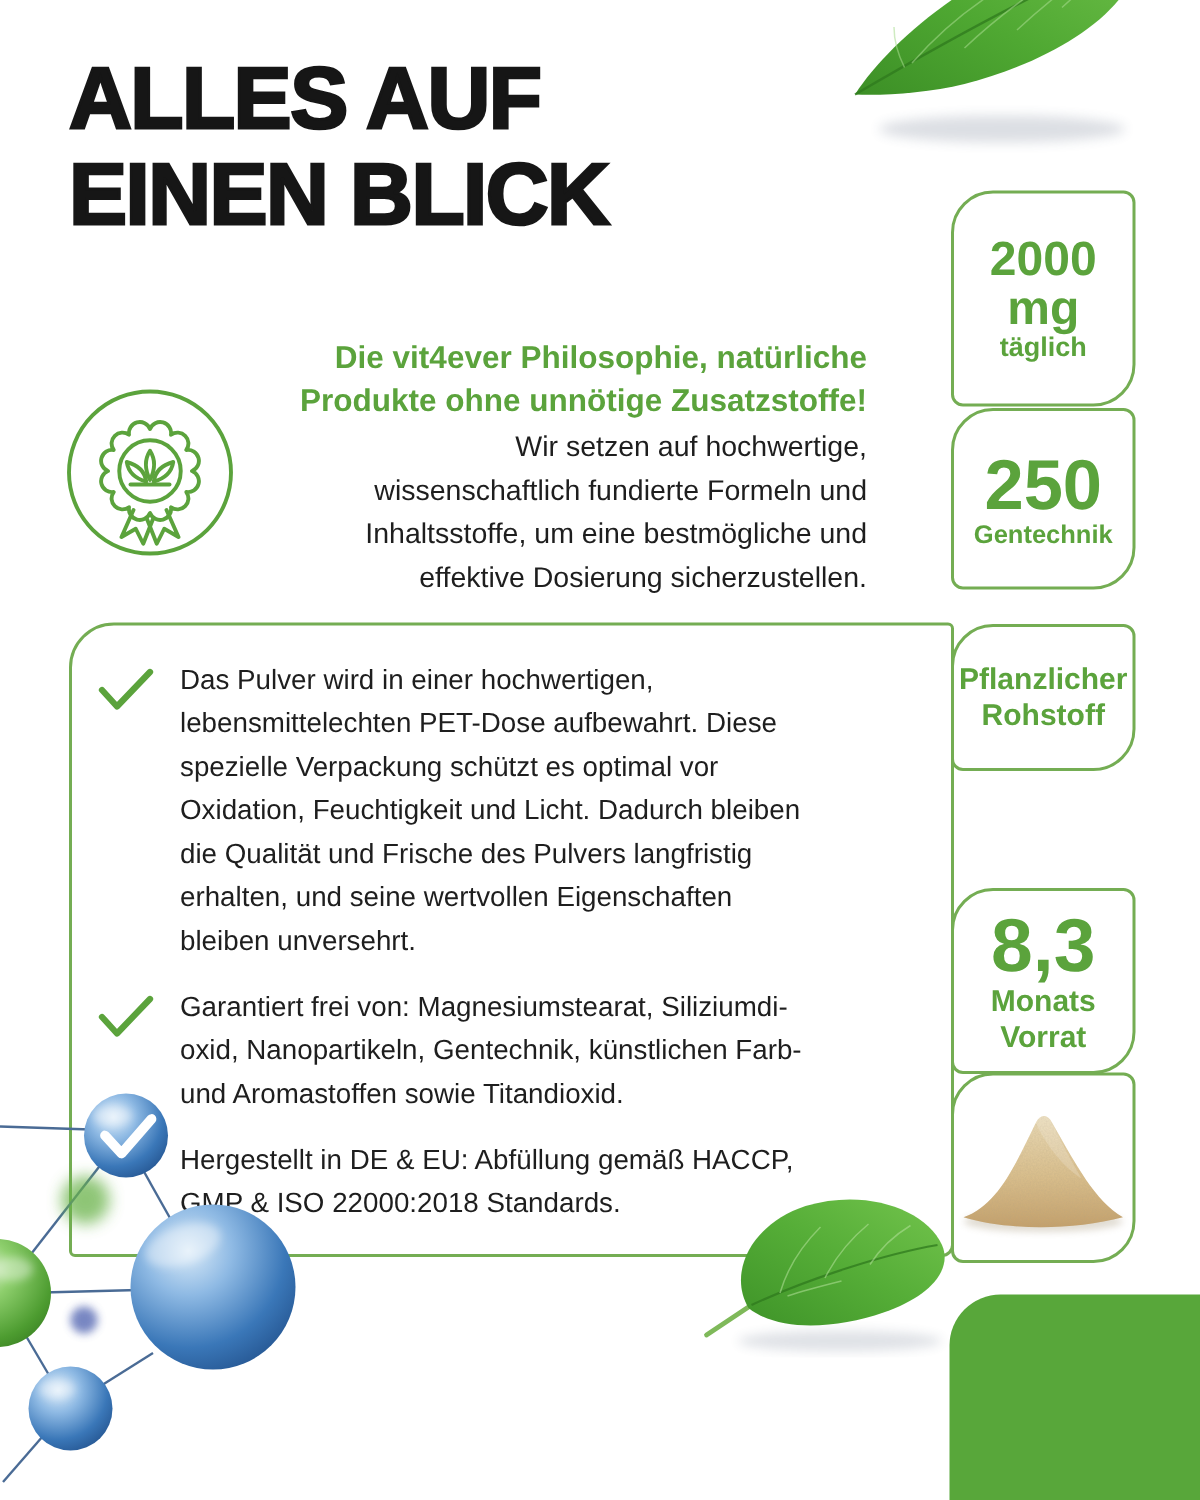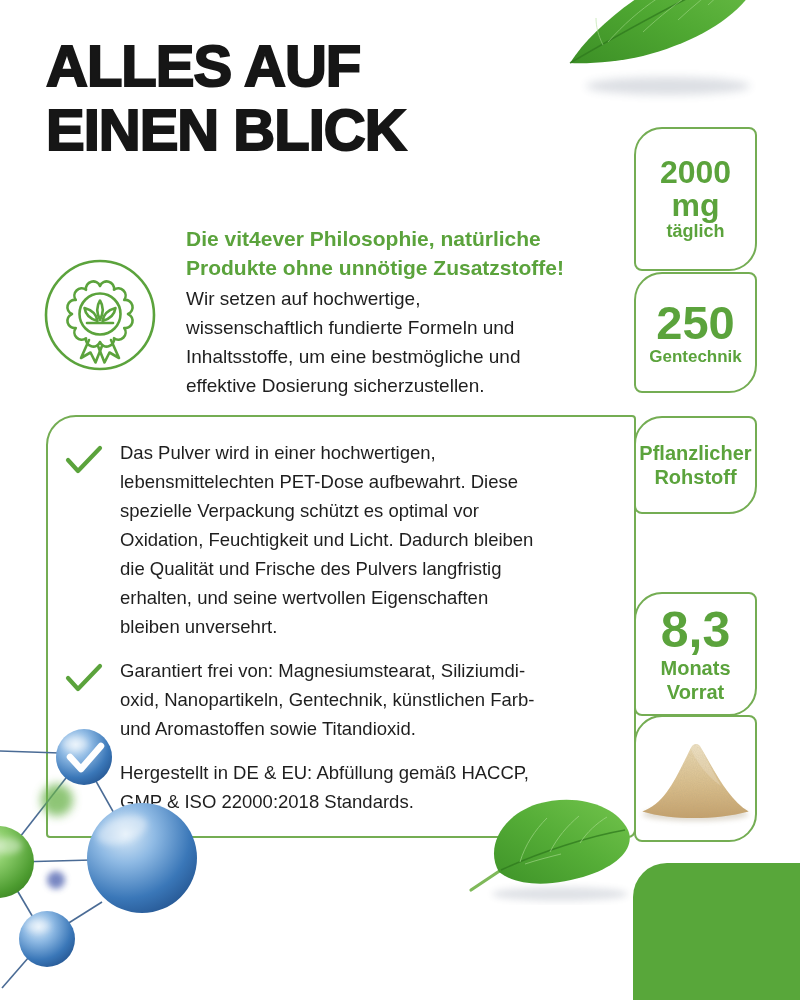--- a/index.html
+++ b/index.html
@@ -18,21 +18,21 @@
   .title{
     position:absolute;left:46px;top:34px;
     font-size:58px;line-height:64px;font-weight:bold;
     letter-spacing:-1px;color:var(--heading-black);
     -webkit-text-stroke:2px var(--heading-black);
     white-space:pre-line;z-index:3;
   }
 
   
   .badge-wrap{position:absolute;left:40px;top:256px;width:120px;height:122px;z-index:2;}
-  .philosophy{position:absolute;left:186px;top:224px;width:408px;z-index:2;}
+  .philosophy{position:absolute;left:170px;top:224px;width:408px;z-index:2;text-align:right;}
   .philosophy .ph-head{
     font-weight:bold;color:var(--brand-green);
     font-size:21px;line-height:29px;white-space:pre-line;
   }
   .philosophy .ph-body{
     color:var(--body-text);font-size:19px;line-height:29px;white-space:pre-line;margin-top:2px;
   }
 
   
   .check-box{

